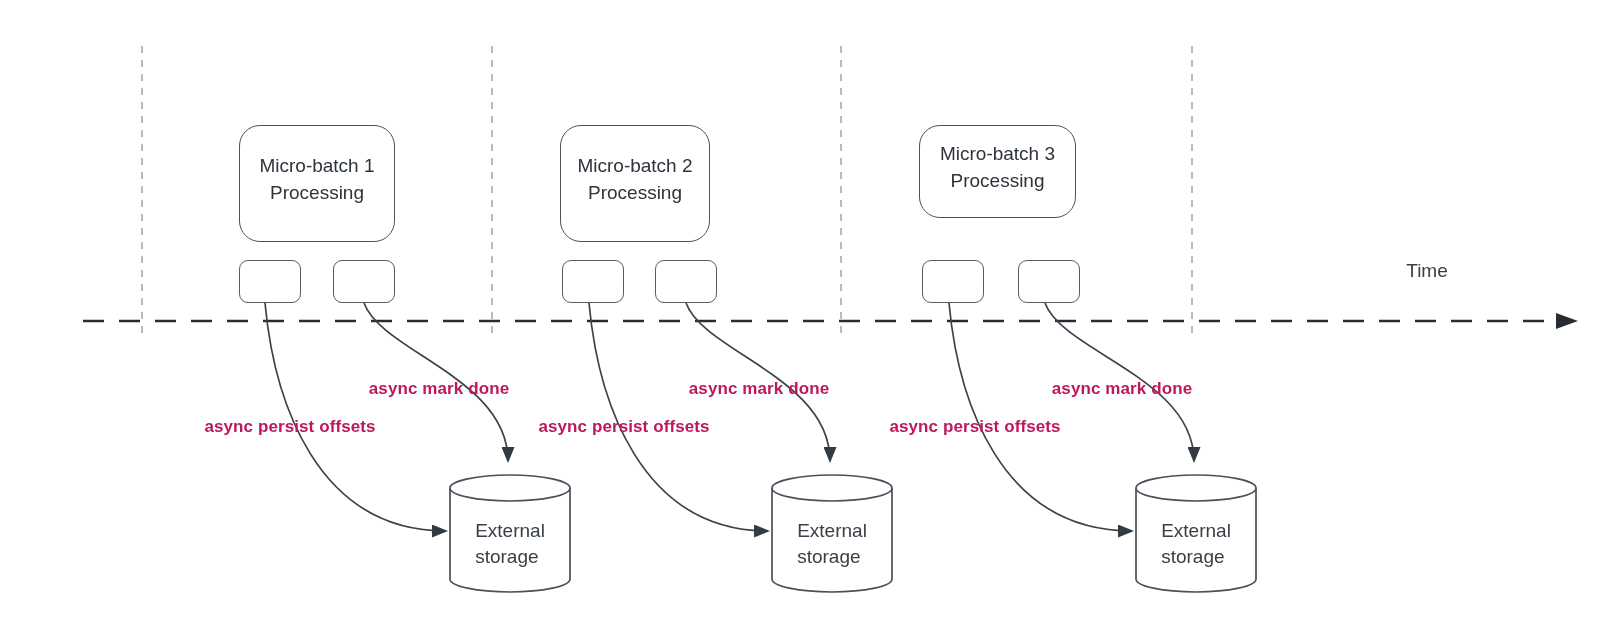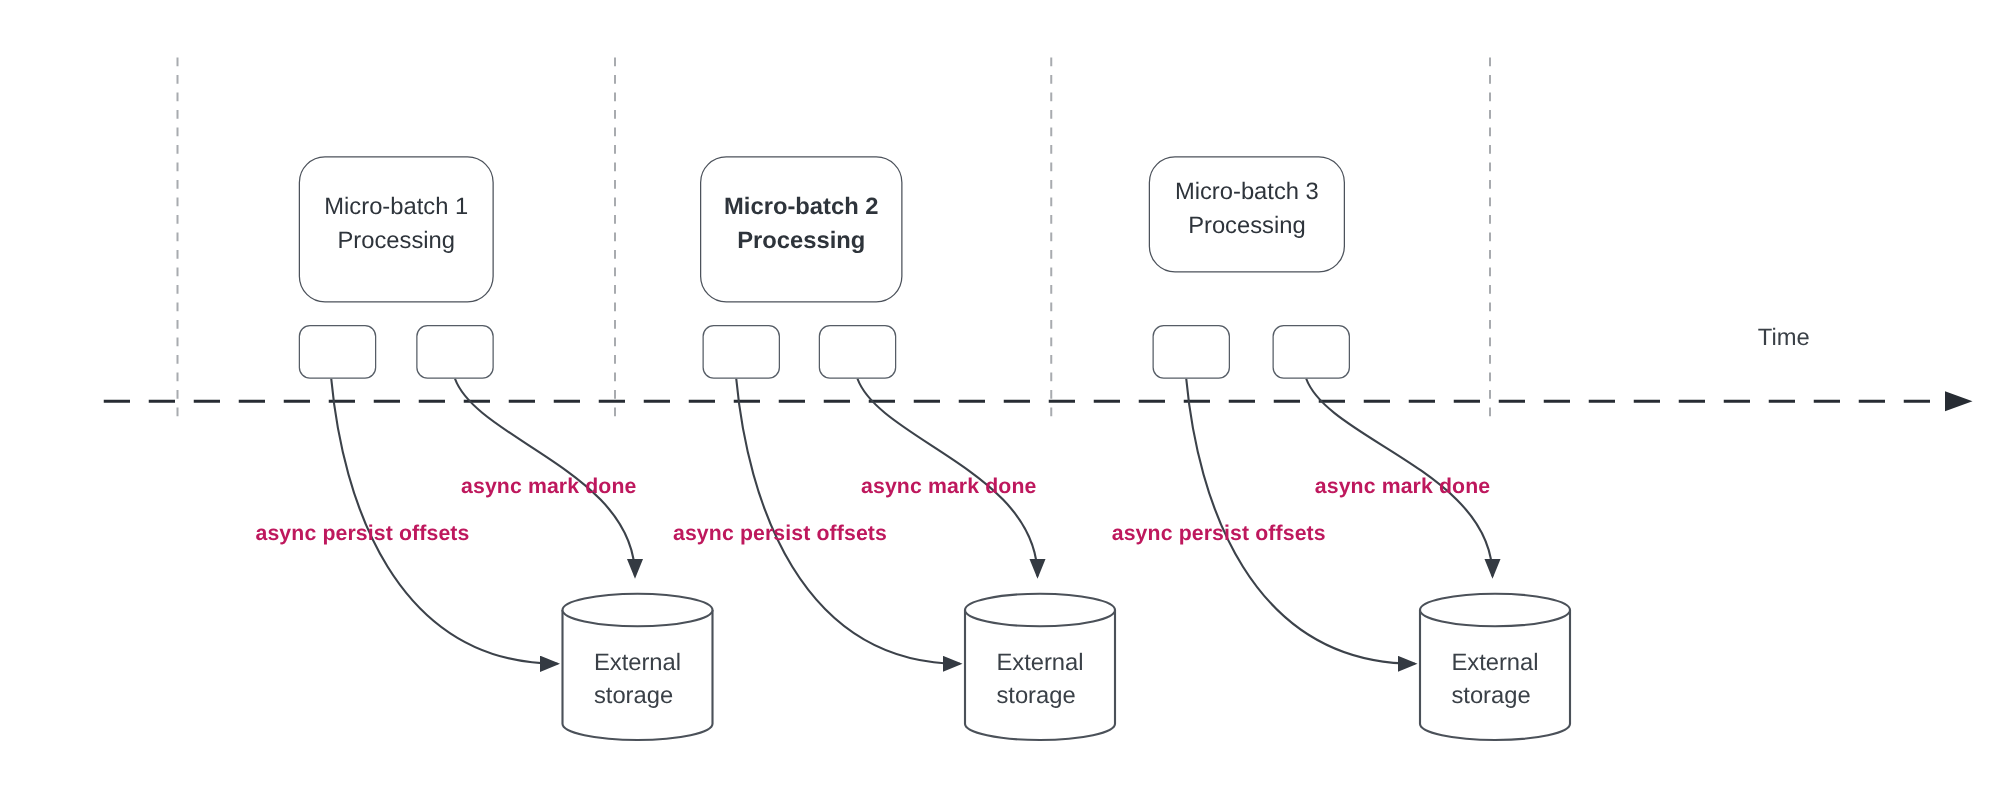--- a/index.html
+++ b/index.html
@@ -122,21 +122,21 @@
   </div>
   <div class="task-box" style="left:239px; top:260px; width:62px; height:43px;"></div>
   <div class="task-box" style="left:333px; top:260px; width:62px; height:43px;"></div>
   <div class="arrow-label" style="left:290px; top:427px;">async persist offsets</div>
   <div class="arrow-label" style="left:439px; top:389px;">async mark done</div>
   <div class="storage-label" style="left:510px; top:544px;">
     <span>External</span><br>
     <span>storage</span>
   </div>
 
-  <div class="batch-box" style="left:560px; top:125px; width:162px; height:117px;font-weight:bold;">
+  <div class="batch-box" style="left:560px; top:125px; width:150px; height:117px;">
     <span>Micro-batch 2</span>
     <span>Processing</span>
   </div>
   <div class="task-box" style="left:562px; top:260px; width:62px; height:43px;"></div>
   <div class="task-box" style="left:655px; top:260px; width:62px; height:43px;"></div>
   <div class="arrow-label" style="left:624px; top:427px;">async persist offsets</div>
   <div class="arrow-label" style="left:759px; top:389px;">async mark done</div>
   <div class="storage-label" style="left:832px; top:544px;">
     <span>External</span><br>
     <span>storage</span>

